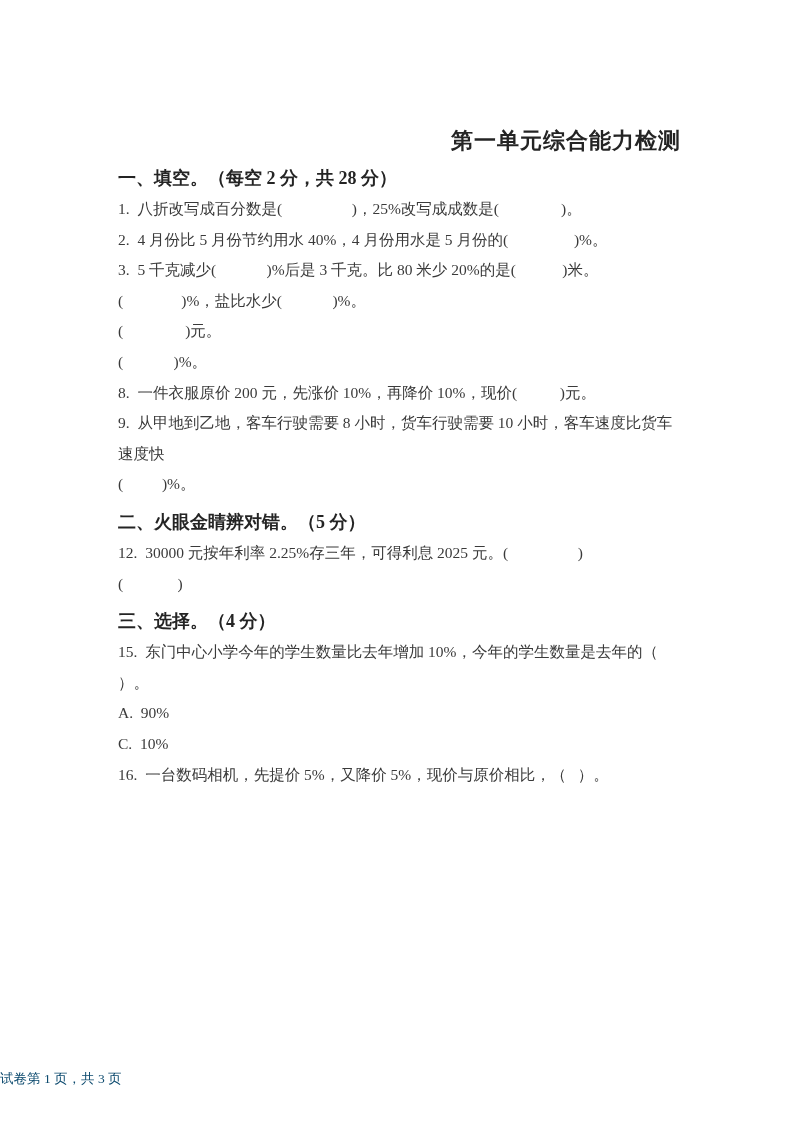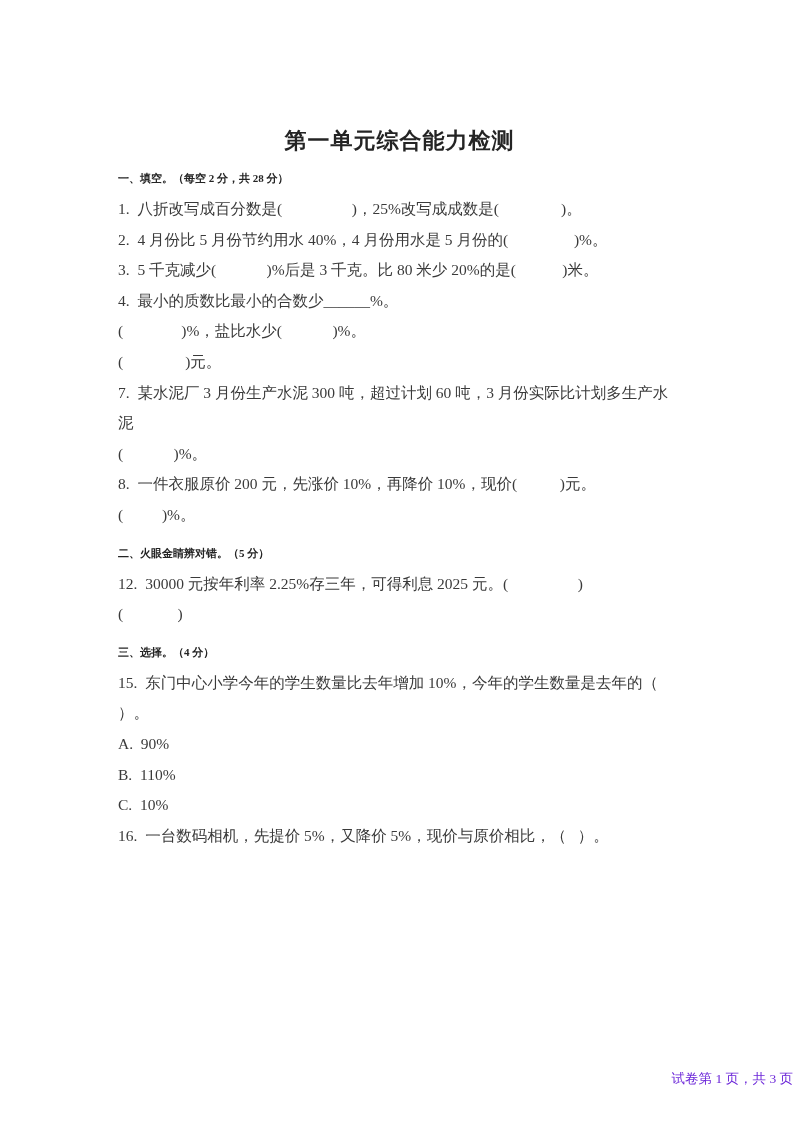--- a/index.html
+++ b/index.html
@@ -13,29 +13,29 @@
     height: 1122px;
     background: #ffffff;
     font-family: "Liberation Serif", "DejaVu Serif", serif;
     color: #3a3a3a;
     overflow: hidden;
   }
   .content {
     padding: 126px 112px 0 118px;
   }
   .doc-title {
-    text-align: center;
+    text-align: right;
     font-size: 22px;
     line-height: 30px;
     font-weight: bold;
     color: #242424;
     letter-spacing: 1px;
   }
   .sec-heading {
-    font-size: 11px;
+    font-size: 18px;
     line-height: 32px;
     font-weight: bold;
     color: #242424;
     margin-top: 6px;
     white-space: pre-wrap;
   }
   .line {
     font-size: 15.5px;
     line-height: 30.6px;
     white-space: pre-wrap;
@@ -46,57 +46,55 @@
     align-items: baseline;
   }
   .opts span { display: inline-block; white-space: pre-wrap; }
   .opts-15 span:nth-child(1) { width: 160px; }
   .opts-15 span:nth-child(2) { width: 160px; }
   .footer {
     position: absolute;
     left: 0;
     right: 0;
     bottom: 34px;
-    text-align: right;
+    text-align: left;
     font-size: 13.5px;
-    color: #6d28d9;
+    color: #0c4a6e;
     white-space: pre-wrap;
     margin-top: 32px;
   }
 </style>
 </head>
 <body>
 
 <div class="page">
   <div class="content">
 
     <div class="doc-title">第一单元综合能力检测</div>
 
     <div class="sec-heading">一、填空。（每空 2 分，共 28 分）</div>
     <div class="line">1.  八折改写成百分数是(                  )，25%改写成成数是(                )。</div>
     <div class="line">2.  4 月份比 5 月份节约用水 40%，4 月份用水是 5 月份的(                 )%。</div>
     <div class="line">3.  5 千克减少(             )%后是 3 千克。比 80 米少 20%的是(            )米。</div>
-    <div class="line">4.  最小的质数比最小的合数少______%。</div>
     <div class="line">(               )%，盐比水少(             )%。</div>
     <div class="line">(                )元。</div>
-    <div class="line">7.  某水泥厂 3 月份生产水泥 300 吨，超过计划 60 吨，3 月份实际比计划多生产水泥</div>
     <div class="line">(             )%。</div>
     <div class="line">8.  一件衣服原价 200 元，先涨价 10%，再降价 10%，现价(           )元。</div>
+    <div class="line">9.  从甲地到乙地，客车行驶需要 8 小时，货车行驶需要 10 小时，客车速度比货车速度快</div>
     <div class="line">(          )%。</div>
 
     <div class="sec-heading">二、火眼金睛辨对错。（5 分）</div>
     <div class="line">12.  30000 元按年利率 2.25%存三年，可得利息 2025 元。(                  )</div>
     <div class="line">(              )</div>
 
     <div class="sec-heading">三、选择。（4 分）</div>
 
     <div class="line">15.  东门中心小学今年的学生数量比去年增加 10%，今年的学生数量是去年的（   ）。</div>
     <div class="line opts opts-15">
       <span>A.  90%</span>
-      <span>B.  110%</span>
       <span>C.  10%</span>
     </div>
 
     <div class="line">16.  一台数码相机，先提价 5%，又降价 5%，现价与原价相比，（   ）。</div>
 
   </div>
 
   <div class="footer">试卷第 1 页，共 3 页</div>
 </div>
 

